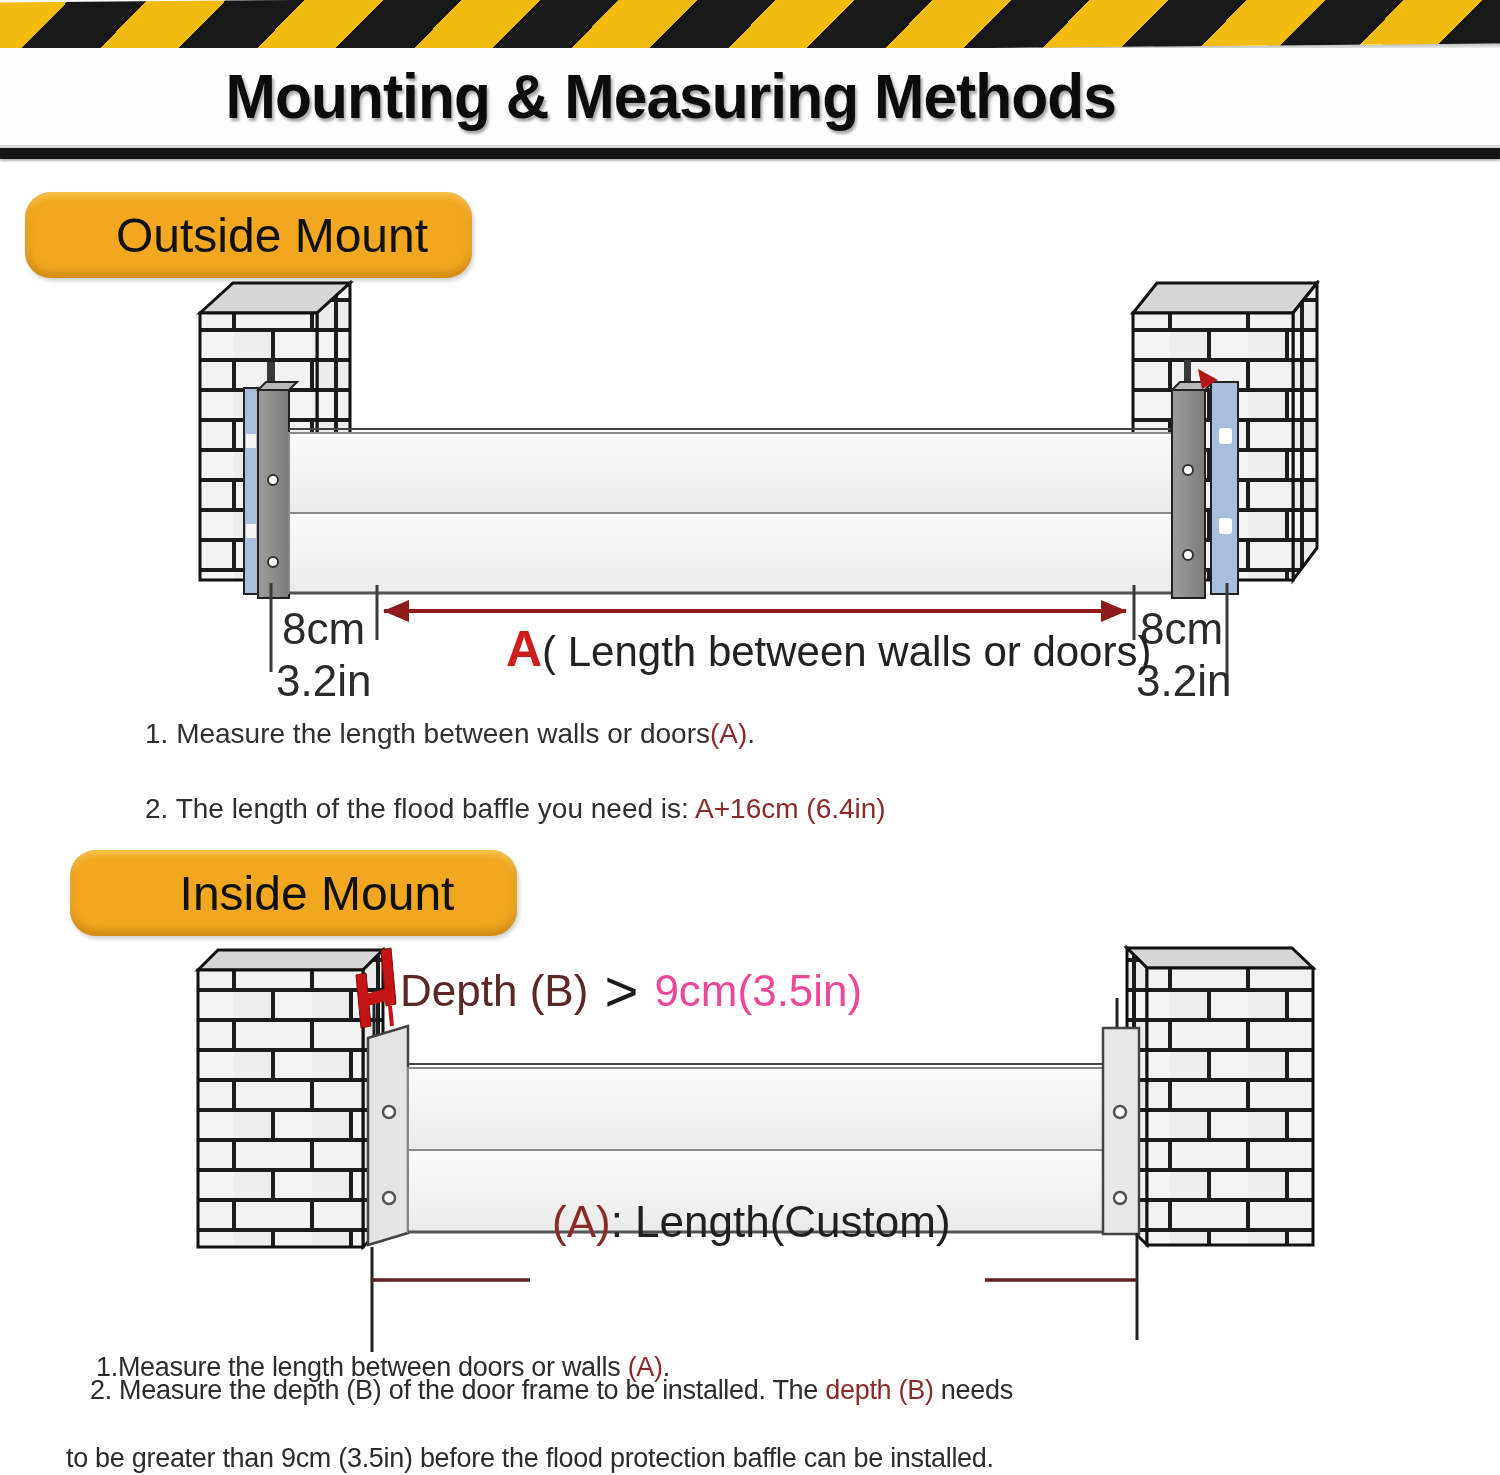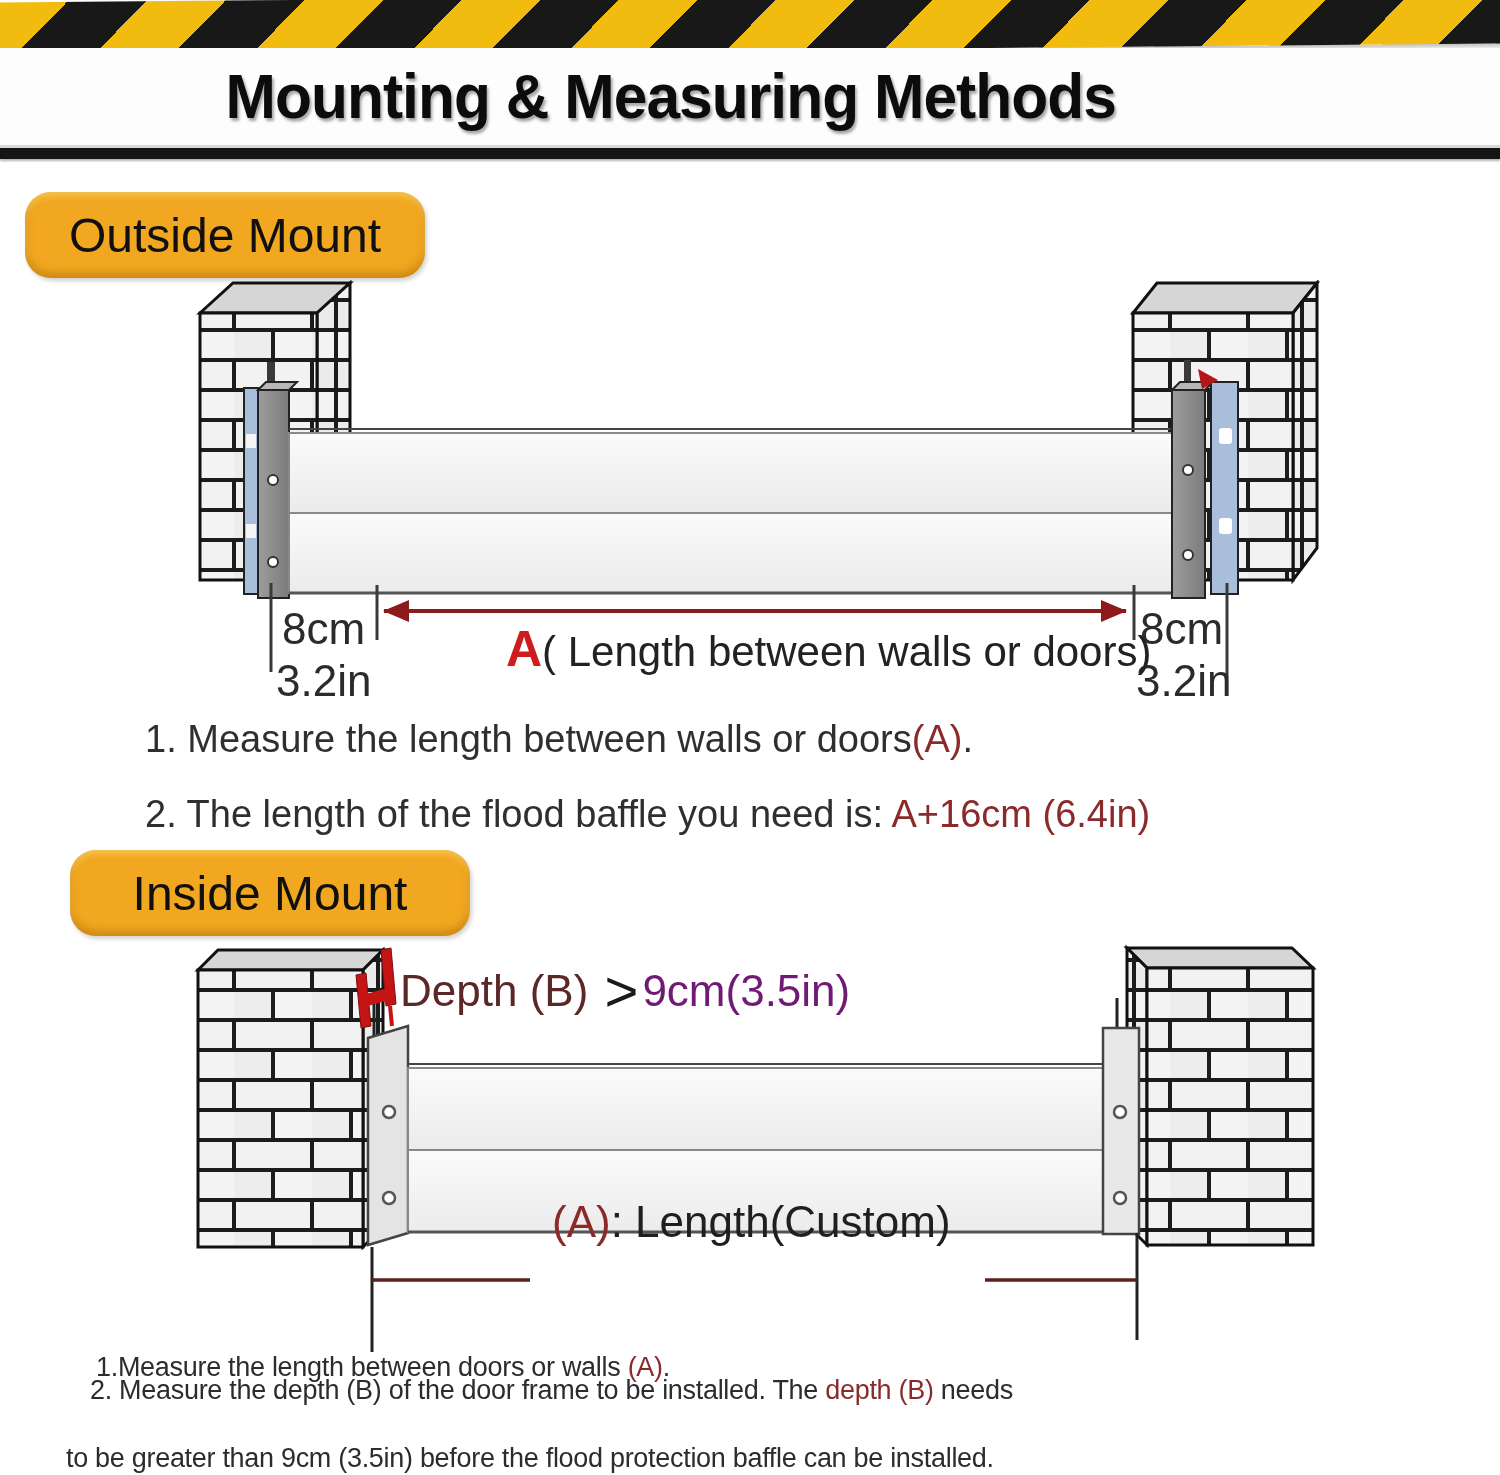--- a/index.html
+++ b/index.html
@@ -24,36 +24,37 @@
   .sep-bar{
     position:absolute;left:0;top:145px;width:1500px;height:11px;background:#151515;
     border-top:3px solid #d9d9d9;box-shadow:0 2px 2px rgba(0,0,0,.3);
   }
   
   .badge{
     position:absolute;left:25px;width:400px;height:86px;background:#F1A71F;
     border-radius:26px;display:flex;align-items:center;justify-content:center;
     font-size:48px;color:#101010;
     box-shadow:inset 0 -5px 8px rgba(150,85,0,.40), inset 0 4px 6px rgba(255,225,130,.55), 2px 3px 4px rgba(0,0,0,.18);
+    padding-left:47px;
   }
   .badge.outside{top:192px;}
   .badge.inside{top:850px;margin-left:45px;}
   
   .diagram{position:absolute;}
   
-  .steps{position:absolute;font-size:38px;color:#2f2f2f;white-space:nowrap;}
+  .steps{position:absolute;font-size:28px;color:#2f2f2f;white-space:nowrap;}
   .steps .accent{color:#8B2A2A;}
   .bottom-step{position:absolute;font-size:27px;letter-spacing:-0.3px;color:#2c2c2c;white-space:nowrap;}
   .bottom-step .accent{color:#8B2A2A;}
   .depth-label{
     position:absolute;left:400px;top:957px;font-size:44px;white-space:nowrap;z-index:6;
     color:#5B2727;
   }
   .depth-label .gt{font-size:58px;color:#1a1a1a;vertical-align:-5px;padding:0 4px;}
-  .depth-label .val{color:#701a75;}
+  .depth-label .val{color:#ec4899;margin-left:12px;}
   .inside-span-label{
     position:absolute;left:552px;top:1197px;font-size:44px;color:#1f1f1f;white-space:nowrap;z-index:6;
   }
   .inside-span-label .accent{color:#8B2A2A;}
 </style>
 </head>
 <body>
 
 <div id="canvas">
 

